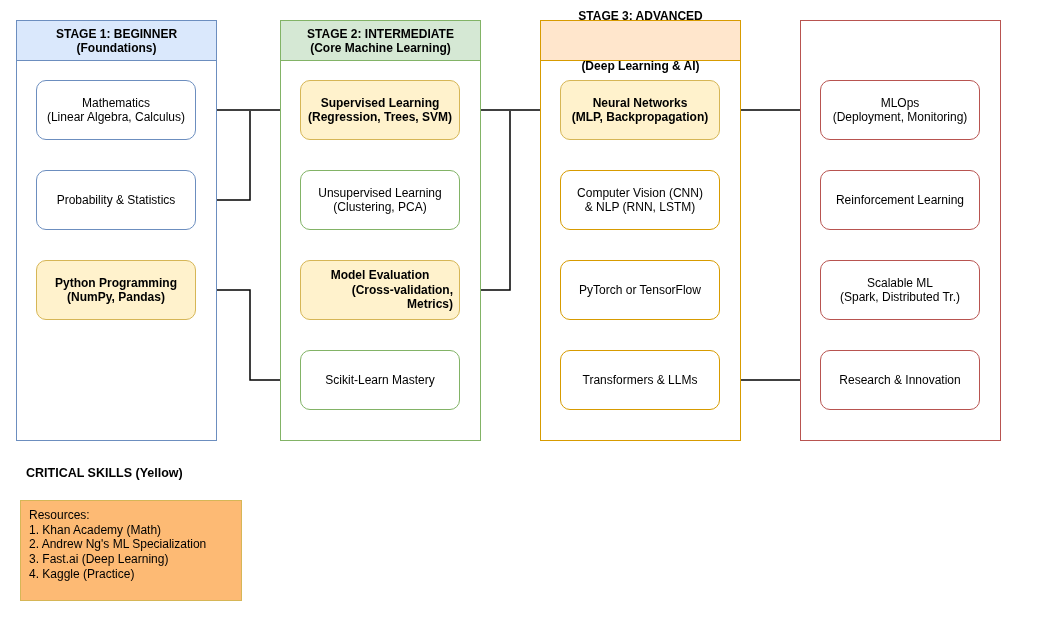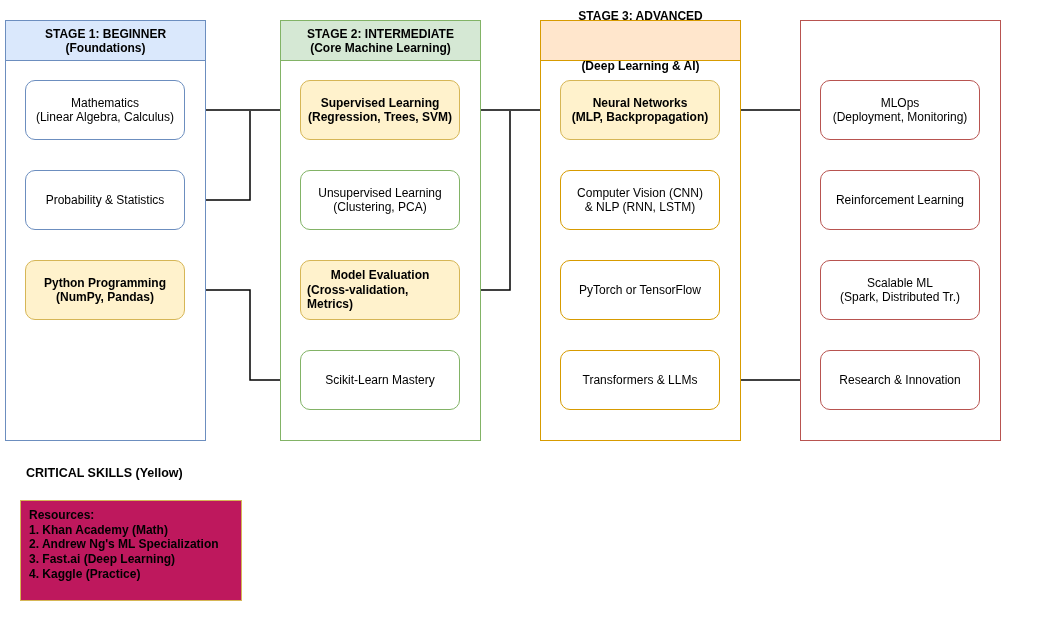--- a/index.html
+++ b/index.html
@@ -20,21 +20,21 @@
     pointer-events: none;
   }
   .stage {
     position: absolute;
     top: 20px;
     width: 201px;
     height: 421px;
     background: #ffffff;
     border: 1px solid #000;
   }
-  #stage1 { left: 5px;  border-color: #6c8ebf; }
+  #stage1 { left: 16px;  border-color: #6c8ebf; }
   #stage2 { left: 280px; border-color: #82b366; }
   #stage3 { left: 540px; border-color: #d79b00; }
   #stage4 { left: 800px; border-color: #b85450; }
 
   .stage-header {
     height: 40px;
     border-bottom: 1px solid #000;
     display: flex;
     flex-direction: column;
     align-items: center;
@@ -54,21 +54,21 @@
     left: 19px;
     width: 160px;
     height: 60px;
     background: #ffffff;
     border: 1px solid #000;
     border-radius: 10px;
     display: flex;
     flex-direction: column;
     align-items: center;
     justify-content: center;
-    text-align: left;
+    text-align: right;
     font-size: 12px;
     line-height: 14.5px;
     padding: 2px 6px;
   }
   #stage1 .node { border-color: #6c8ebf; }
   #stage2 .node { border-color: #82b366; }
   #stage3 .node { border-color: #d79b00; }
   #stage4 .node { border-color: #b85450; }
   .node.critical {
     background: #fff2cc;
@@ -87,26 +87,25 @@
     top: 466px;
     font-weight: bold;
     font-size: 12.5px;
   }
   .resources {
     position: absolute;
     left: 20px;
     top: 500px;
     width: 222px;
     height: 101px;
-    background: #be185d;
+    background: #fdba74;
     border: 1px solid #d6b656;
     padding: 7px 8px;
     font-size: 12px;
     line-height: 14.7px;
-    font-weight: bold;
   }
 </style>
 </head>
 <body>
 
 <div class="canvas">
 
   <svg class="connectors" viewBox="0 0 1041 641" xmlns="http://www.w3.org/2000/svg">
     <defs>
       <marker id="arrow" viewBox="0 0 10 10" refX="9" refY="5" markerWidth="9" markerHeight="9" orient="auto">

